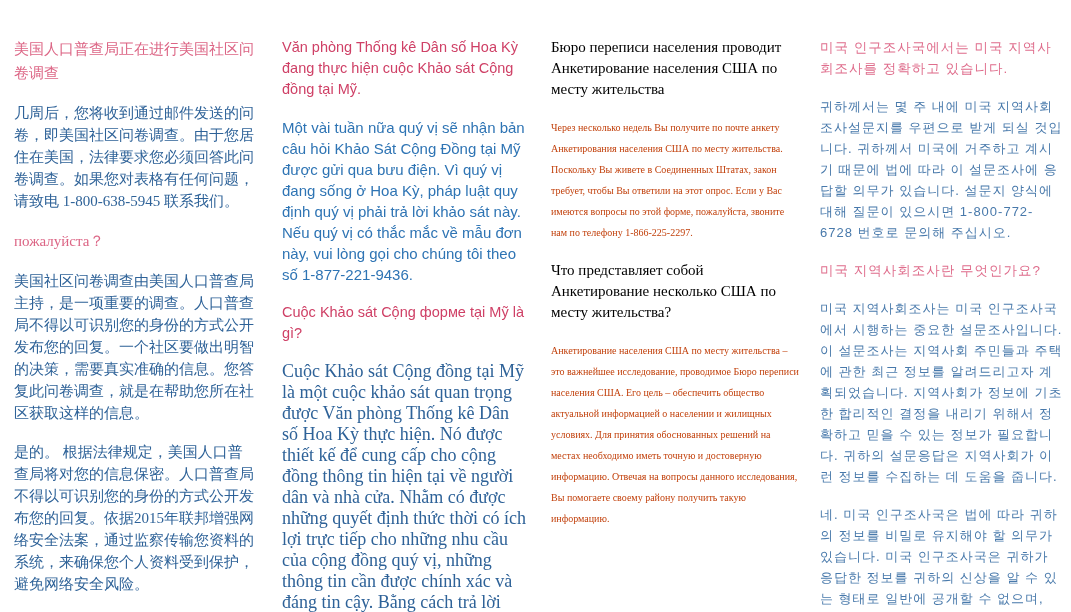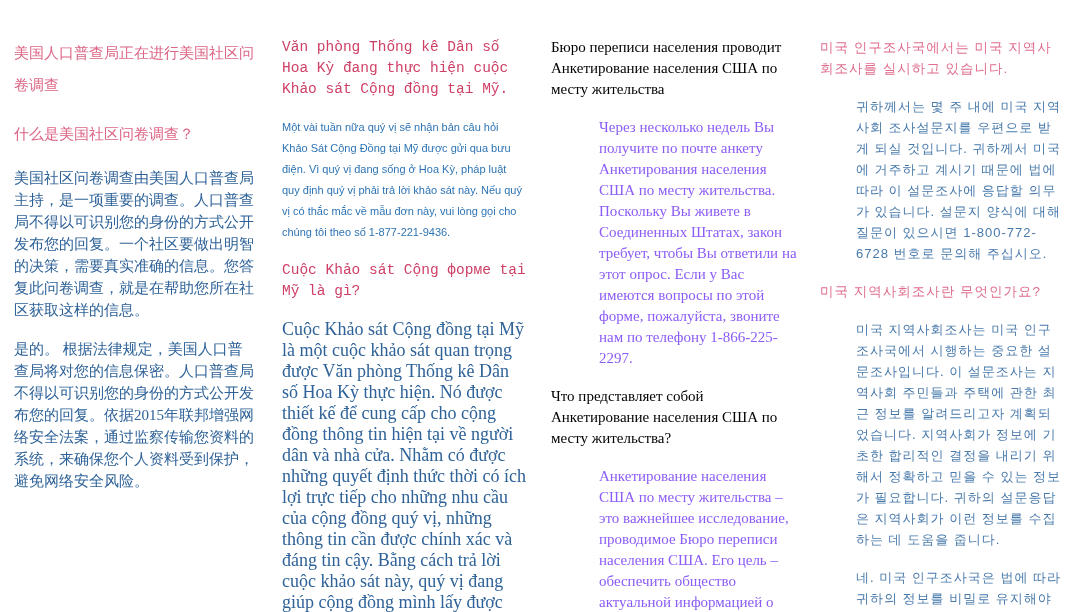--- a/index.html
+++ b/index.html
@@ -13,69 +13,70 @@
   .doc { position: absolute; inset: 0; }
   .col { position: absolute; top: 37px; }
   .col > * { margin: 0; }
   .col > * + * { margin-top: 17px; }
 
   .hd { font-weight: bold; color: #cf4066; }
   .bd { color: #2e6298; }
 
   
   .zh { left: 14px; width: 240px; font-family: "Liberation Serif", serif; }
-  .zh .hd { font-size: 15px; line-height: 32px; color: #dc6585; font-weight: normal; }
+  .zh .hd { font-size: 15px; line-height: 24px; color: #dc6585; font-weight: normal; }
   .zh .bd { font-size: 15px; line-height: 22px; }
 
   
   .vi { left: 282px; width: 245px; }
-  .vi .hd { font-family: Liberation Mono, monospace; font-size: 14.5px; line-height: 21px; color: #cf4066; font-weight: normal; }
-  .vi .bd.sans { font-family: "Liberation Sans", sans-serif; font-size: 11px; line-height: 21px; color: #2e74b4; }
+  .vi .hd { font-family: Liberation Sans, sans-serif; font-size: 14.5px; line-height: 21px; color: #cf4066; font-weight: normal; }
+  .vi .bd.sans { font-family: "Liberation Sans", sans-serif; font-size: 15px; line-height: 21px; color: #2e74b4; }
   .vi .bd.serif { font-family: "Liberation Serif", serif; font-size: 18px; line-height: 21px; color: #2e6298; }
 
   
   .ru { left: 551px; width: 248px; font-family: "Liberation Serif", serif; }
   .ru .hd { font-size: 15px; line-height: 21px; color: #000000; font-weight: normal; }
-  .ru .bd { font-size: 15px; line-height: 21px; color: #8b5cf6; margin-left: 48px; }
+  .ru .bd { font-size: 10px; line-height: 21px; color: #c2410c; }
 
   
   .ko { left: 820px; width: 243px; font-family: "Liberation Sans", sans-serif; letter-spacing: 1px; }
   .ko .hd { font-size: 13.5px; line-height: 21px; color: #df6d8c; font-weight: normal; }
-  .ko .bd { font-size: 13px; line-height: 21px; color: #4879ab; margin-left: 36px; }
+  .ko .bd { font-size: 13px; line-height: 21px; color: #4879ab; }
 </style>
 </head>
 <body>
 
 <div class="doc">
 
   <section class="col zh">
     <h2 class="hd">美国人口普查局正在进行美国社区问卷调查</h2>
-    <h2 class="hd">什么是美国社区问卷调查？</h2>
+    <p class="bd">几周后，您将收到通过邮件发送的问卷，即美国社区问卷调查。由于您居住在美国，法律要求您必须回答此问卷调查。如果您对表格有任何问题，请致电 1-800-638-5945 联系我们。</p>
+    <h2 class="hd">пожалуйста？</h2>
     <p class="bd">美国社区问卷调查由美国人口普查局主持，是一项重要的调查。人口普查局不得以可识别您的身份的方式公开发布您的回复。一个社区要做出明智的决策，需要真实准确的信息。您答复此问卷调查，就是在帮助您所在社区获取这样的信息。</p>
     <p class="bd">是的。 根据法律规定，美国人口普查局将对您的信息保密。人口普查局不得以可识别您的身份的方式公开发布您的回复。依据2015年联邦增强网络安全法案，通过监察传输您资料的系统，来确保您个人资料受到保护，避免网络安全风险。</p>
   </section>
 
   <section class="col vi">
     <h2 class="hd">Văn phòng Thống kê Dân số Hoa Kỳ đang thực hiện cuộc Khảo sát Cộng đồng tại Mỹ.</h2>
     <p class="bd sans">Một vài tuần nữa quý vị sẽ nhận bản câu hỏi Khảo Sát Cộng Đồng tại Mỹ được gửi qua bưu điện. Vì quý vị đang sống ở Hoa Kỳ, pháp luật quy định quý vị phải trả lời khảo sát này. Nếu quý vị có thắc mắc về mẫu đơn này, vui lòng gọi cho chúng tôi theo số 1-877-221-9436.</p>
     <h2 class="hd">Cuộc Khảo sát Cộng форме tại Mỹ là gì?</h2>
     <p class="bd serif">Cuộc Khảo sát Cộng đồng tại Mỹ là một cuộc khảo sát quan trọng được Văn phòng Thống kê Dân số Hoa Kỳ thực hiện. Nó được thiết kế để cung cấp cho cộng đồng thông tin hiện tại về người dân và nhà cửa. Nhằm có được những quyết định thức thời có ích lợi trực tiếp cho những nhu cầu của cộng đồng quý vị, những thông tin cần được chính xác và đáng tin cậy. Bằng cách trả lời cuộc khảo sát này, quý vị đang giúp cộng đồng mình lấy được loại thông tin này.</p>
     <h2 class="hd">Liệu các câu trả lời khảo sát của tôi có được giữ bí mật không?</h2>
 
   </section>
 
   <section class="col ru">
     <h2 class="hd">Бюро переписи населения проводит Анкетирование населения США по месту жительства</h2>
     <p class="bd">Через несколько недель Вы получите по почте анкету Анкетирования населения США по месту жительства. Поскольку Вы живете в Соединенных Штатах, закон требует, чтобы Вы ответили на этот опрос. Если у Вас имеются вопросы по этой форме, пожалуйста, звоните нам по телефону 1-866-225-2297.</p>
-    <h2 class="hd">Что представляет собой Анкетирование населения США по месту жительства?</h2>
+    <h2 class="hd">Что представляет собой Анкетирование несколько США по месту жительства?</h2>
     <p class="bd">Анкетирование населения США по месту жительства – это важнейшее исследование, проводимое Бюро переписи населения США. Его цель – обеспечить общество актуальной информацией о населении и жилищных условиях. Для принятия обоснованных решений на местах необходимо иметь точную и достоверную информацию. Отвечая на вопросы данного исследования, Вы помогаете своему району получить такую информацию.</p>
 
   </section>
 
   <section class="col ko">
-    <h2 class="hd">미국 인구조사국에서는 미국 지역사회조사를 실시하고 있습니다.</h2>
+    <h2 class="hd">미국 인구조사국에서는 미국 지역사회조사를 정확하고 있습니다.</h2>
     <p class="bd">귀하께서는 몇 주 내에 미국 지역사회 조사설문지를 우편으로 받게 되실 것입니다. 귀하께서 미국에 거주하고 계시기 때문에 법에 따라 이 설문조사에 응답할 의무가 있습니다. 설문지 양식에 대해 질문이 있으시면 1-800-772-6728 번호로 문의해 주십시오.</p>
     <h2 class="hd">미국 지역사회조사란 무엇인가요?</h2>
     <p class="bd">미국 지역사회조사는 미국 인구조사국에서 시행하는 중요한 설문조사입니다. 이 설문조사는 지역사회 주민들과 주택에 관한 최근 정보를 알려드리고자 계획되었습니다. 지역사회가 정보에 기초한 합리적인 결정을 내리기 위해서 정확하고 믿을 수 있는 정보가 필요합니다. 귀하의 설문응답은 지역사회가 이런 정보를 수집하는 데 도움을 줍니다.</p>
     <p class="bd">네.  미국 인구조사국은 법에 따라 귀하의 정보를 비밀로 유지해야 할 의무가 있습니다. 미국 인구조사국은 귀하가 응답한 정보를 귀하의 신상을 알 수 있는 형태로 일반에 공개할 수 없으며, 2015년 연방 사이버보안강화법에 따라, 귀하의 데이터는 데이터 전송 시스템의 철저한 검사를 통해 사이버 보안의 위험으로부터 보호됩니다.</p>
   </section>
 
 </div>
 
 </body></html>

